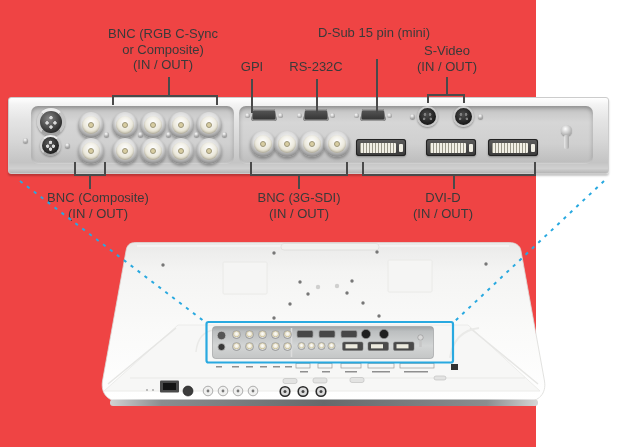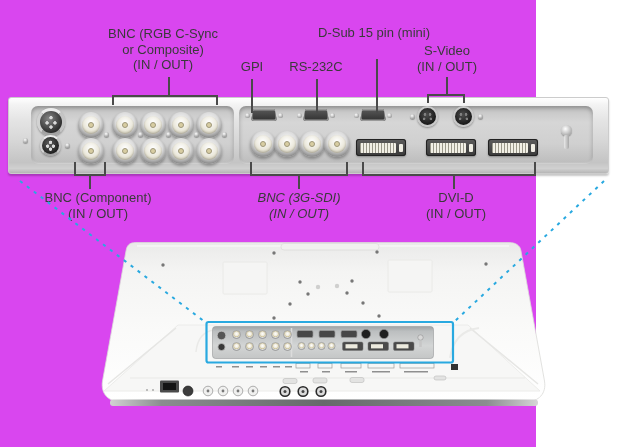--- a/index.html
+++ b/index.html
@@ -1,18 +1,18 @@
 <!DOCTYPE html>
 <html><head>
 <meta charset="utf-8">
 <style>
   * { box-sizing: border-box; margin: 0; padding: 0; }
   html,body { width:640px; height:447px; background:#ffffff; overflow:hidden;
     font-family:"Liberation Sans", sans-serif; }
-  #stage { position:relative; width:536px; height:447px; background:#d946ef; }
+  #stage { position:relative; width:536px; height:447px; background:#ef4444; }
 
   
   .lbl { position:absolute; transform:translateX(-50%); text-align:center;
          font-size:13px; line-height:15.5px; color:#3a3a3a; white-space:nowrap; }
   .vline { position:absolute; width:2px; background:#4a4a4a; }
   .bracket-dn { position:absolute; height:10px; border:2px solid #4a4a4a; border-bottom:none; }
   .bracket-up { position:absolute; height:14px; border:2px solid #4a4a4a; border-top:none; }
 
   
   .panel { position:absolute; left:8px; top:97px; width:601px; height:77px;
@@ -170,34 +170,34 @@
   <div class="bracket-dn" style="left:112px; top:95px; width:106px;"></div>
   <div class="vline" style="left:251px; top:79px; height:34px;"></div>
   <div class="vline" style="left:316px; top:79px; height:34px;"></div>
   <div class="vline" style="left:376px; top:59px; height:54px;"></div>
   <div class="vline" style="left:446px; top:77px; height:17px;"></div>
   <div class="bracket-dn" style="left:427px; top:94px; width:38px; height:9px;"></div>
 
   <div class="bracket-up" style="left:74px;  top:162px; width:32px;"></div>
   <div class="vline" style="left:89px;  top:176px; height:13px;"></div>
   <div class="lbl" style="left:98px; top:190px;">
-    <div>BNC (Component)</div>
+    <div>BNC (Composite)</div>
     <div>(IN / OUT)</div>
   </div>
 
   <div class="bracket-up" style="left:250px; top:162px; width:98px;"></div>
   <div class="vline" style="left:298px; top:176px; height:13px;"></div>
-  <div class="lbl" style="left:299px; top:190px;font-style:italic;">
+  <div class="lbl" style="left:299px; top:190px;">
     <div>BNC (3G-SDI)</div>
     <div>(IN / OUT)</div>
   </div>
 
   <div class="bracket-up" style="left:362px; top:162px; width:174px;"></div>
   <div class="vline" style="left:453px; top:176px; height:13px;"></div>
-  <div class="lbl" style="left:456px; top:190px;">
+  <div class="lbl" style="left:443px; top:190px;">
     <div>DVI-D</div>
     <div>(IN / OUT)</div>
   </div>
 
   <svg class="layer" width="640" height="447" viewBox="0 0 640 447">
     <defs>
       <linearGradient id="gBody" x1="0" y1="0" x2="0" y2="1">
         <stop offset="0" stop-color="#eaeae9"></stop>
           <stop offset="0.18" stop-color="#f4f4f3"></stop>
         <stop offset="0.55" stop-color="#fafaf9"></stop>

